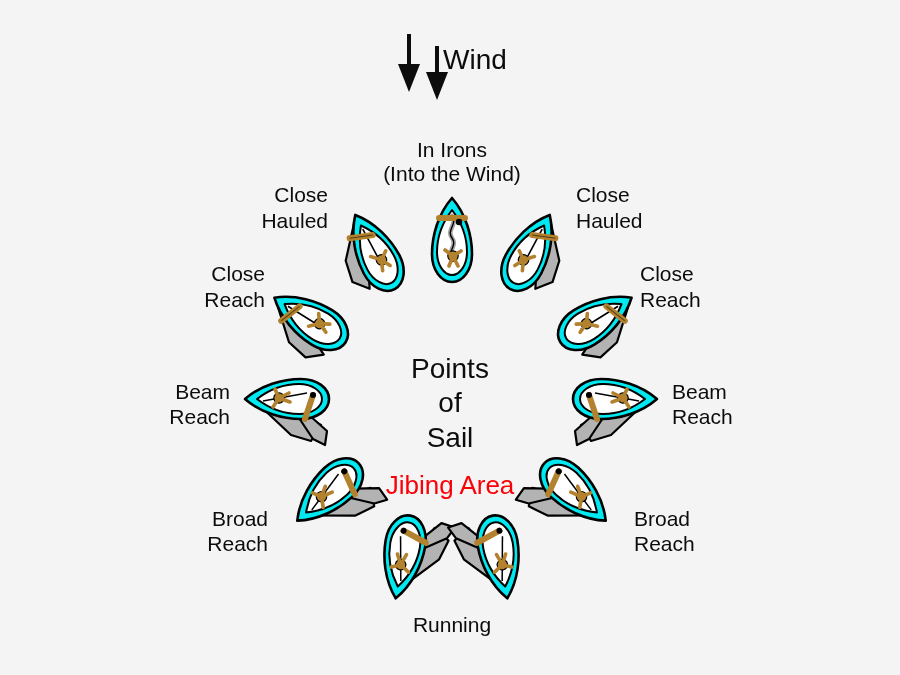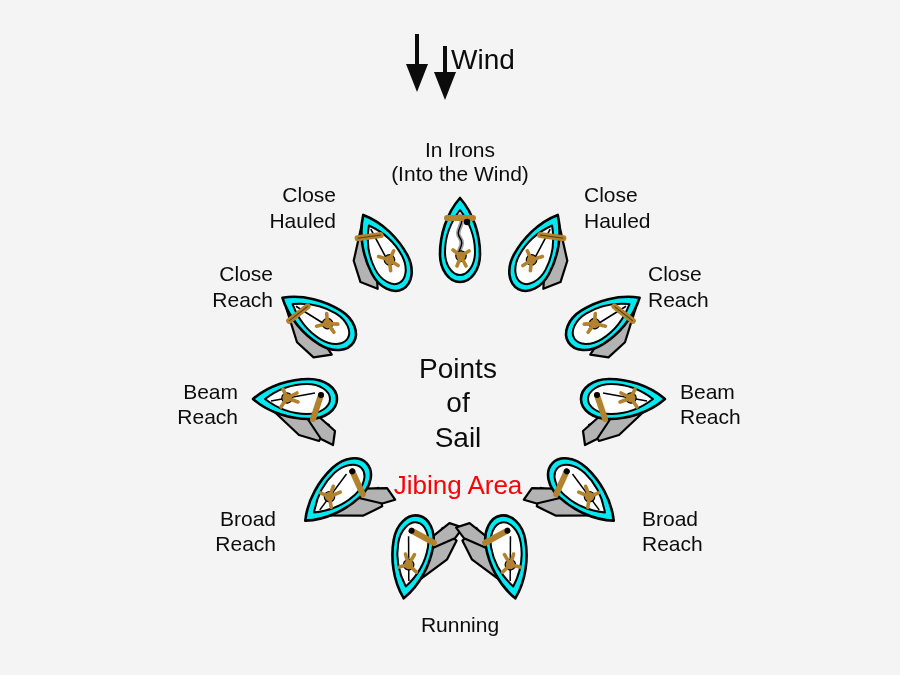--- a/index.html
+++ b/index.html
@@ -9,21 +9,21 @@
   body {
     width: 900px;
     height: 675px;
     background: #f4f4f4;
     font-family: "Liberation Sans", sans-serif;
     overflow: hidden;
     position: relative;
   }
   #stage {
     position: absolute;
-    left: 8px; top: 0;
+    left: 0; top: 0;
     width: 772px;
     height: 675px;
   }
   svg.diagram {
     display: block;
     width: 900px;
     height: 675px;
   }
   .lbl {
     font-family: "Liberation Sans", sans-serif;

